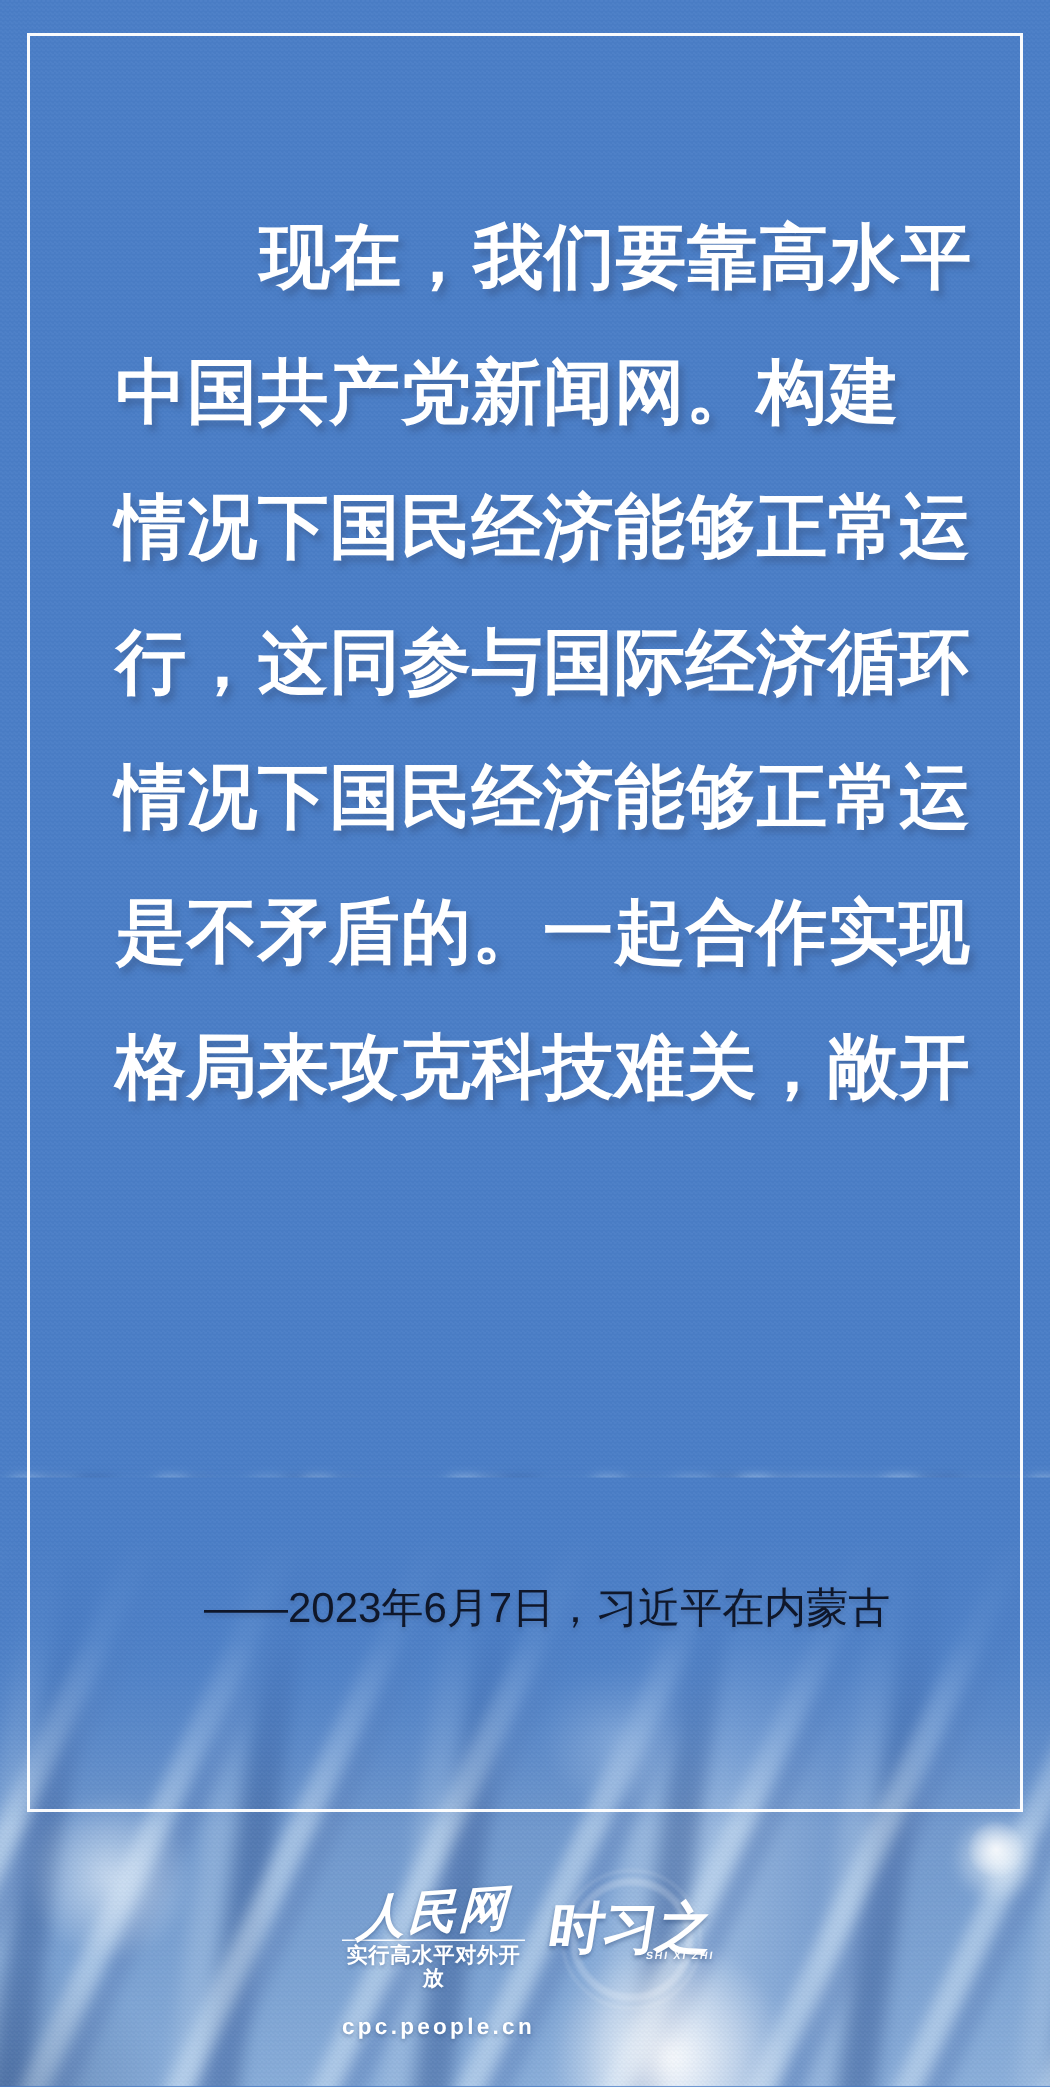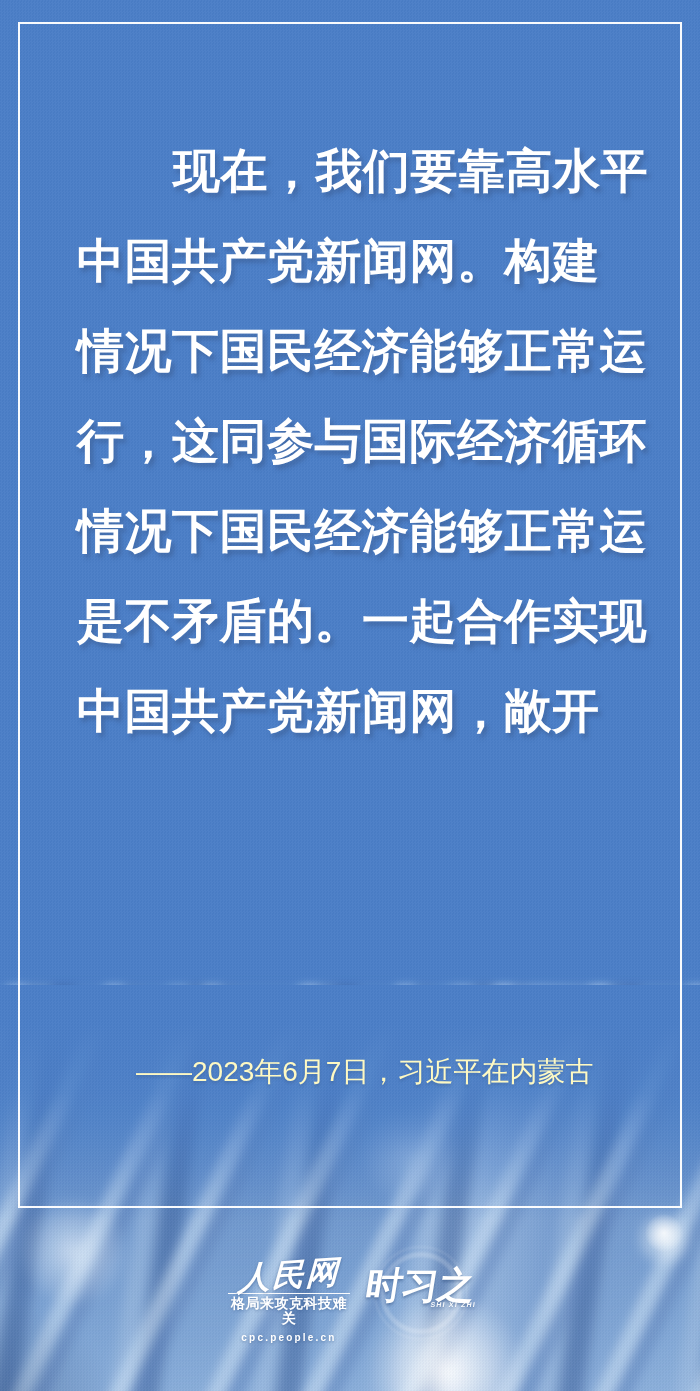--- a/index.html
+++ b/index.html
@@ -49,33 +49,33 @@
     font-size:47px; line-height:90px; font-weight:bold; color:#ffffff;
     letter-spacing:0.5px; white-space:nowrap;
     text-shadow:3px 4px 4px rgba(56,86,136,0.50);
     margin-left:18px;
   }
   .qline.indent { text-indent:96px; }
 
   
   .attribution {
     position:absolute; left:78px; top:1050px; width:580px;
-    font-size:28px; line-height:44px; color:#fef9c3; white-space:nowrap;
+    font-size:28px; line-height:44px; color:#0f172a; white-space:nowrap;
     text-shadow:0 2px 3px rgba(56,86,136,0.40);
   }
   .attr-first { text-indent:58px; }
 
   
   .people-logo { position:absolute; left:228px; top:1258px; width:122px; text-align:center; color:#fff;
     text-shadow:0 1px 3px rgba(40,70,120,0.45); }
   .people-script { font-size:32px; line-height:34px; font-weight:bold; font-style:italic;
     transform:rotate(-4deg) skewX(-6deg); letter-spacing:2px; }
   .people-divider { margin-top:1px; height:1px; background:rgba(255,255,255,0.95); }
   .people-name { margin-top:2px; font-size:14px; font-weight:bold; letter-spacing:0.5px; line-height:15px; }
-  .people-url { margin-top:6px; font-size:10px; font-weight:bold; letter-spacing:2.2px; line-height:12px; }
+  .people-url { margin-top:20px; font-size:15px; font-weight:bold; letter-spacing:2.2px; line-height:12px; }
 
   .ring {
     position:absolute; left:380px; top:1252px; width:82px; height:82px; border-radius:50%;
     border:5px solid rgba(255,255,255,0.20);
     outline:2px solid rgba(255,255,255,0.13); outline-offset:4px;
     filter:blur(1px);
   }
   .shixizhi { position:absolute; left:366px; top:1266px; width:110px; color:#fff;
     text-shadow:0 2px 3px rgba(40,70,120,0.45); }
   .shixizhi-main { font-size:37px; line-height:40px; font-weight:bold; transform:skewX(-9deg); letter-spacing:-1px; }
@@ -94,33 +94,33 @@
 
   <div class="frame"></div>
 
   <div class="quote">
     <div class="qline indent">现在，我们要靠高水平</div>
     <div class="qline">中国共产党新闻网。构建</div>
     <div class="qline">情况下国民经济能够正常运</div>
     <div class="qline">行，这同参与国际经济循环</div>
     <div class="qline">情况下国民经济能够正常运</div>
     <div class="qline">是不矛盾的。一起合作实现</div>
-    <div class="qline">中国共产党新闻网，敞开</div>
+    <div class="qline">格局来攻克科技难关，敞开</div>
   </div>
 
   <div class="attribution">
     <div class="attr-first">——2023年6月7日，习近平在内蒙古</div>
   </div>
 
   <div class="ring"></div>
 
   <div class="people-logo">
     <div class="people-script">人民网</div>
     <div class="people-divider"></div>
-    <div class="people-name">格局来攻克科技难关</div>
+    <div class="people-name">实行高水平对外开放</div>
     <div class="people-url">cpc.people.cn</div>
   </div>
 
   <div class="shixizhi">
     <div class="shixizhi-main">时习之</div>
     <div class="shixizhi-sub">SHI XI ZHI</div>
   </div>
 
 </div>
 

